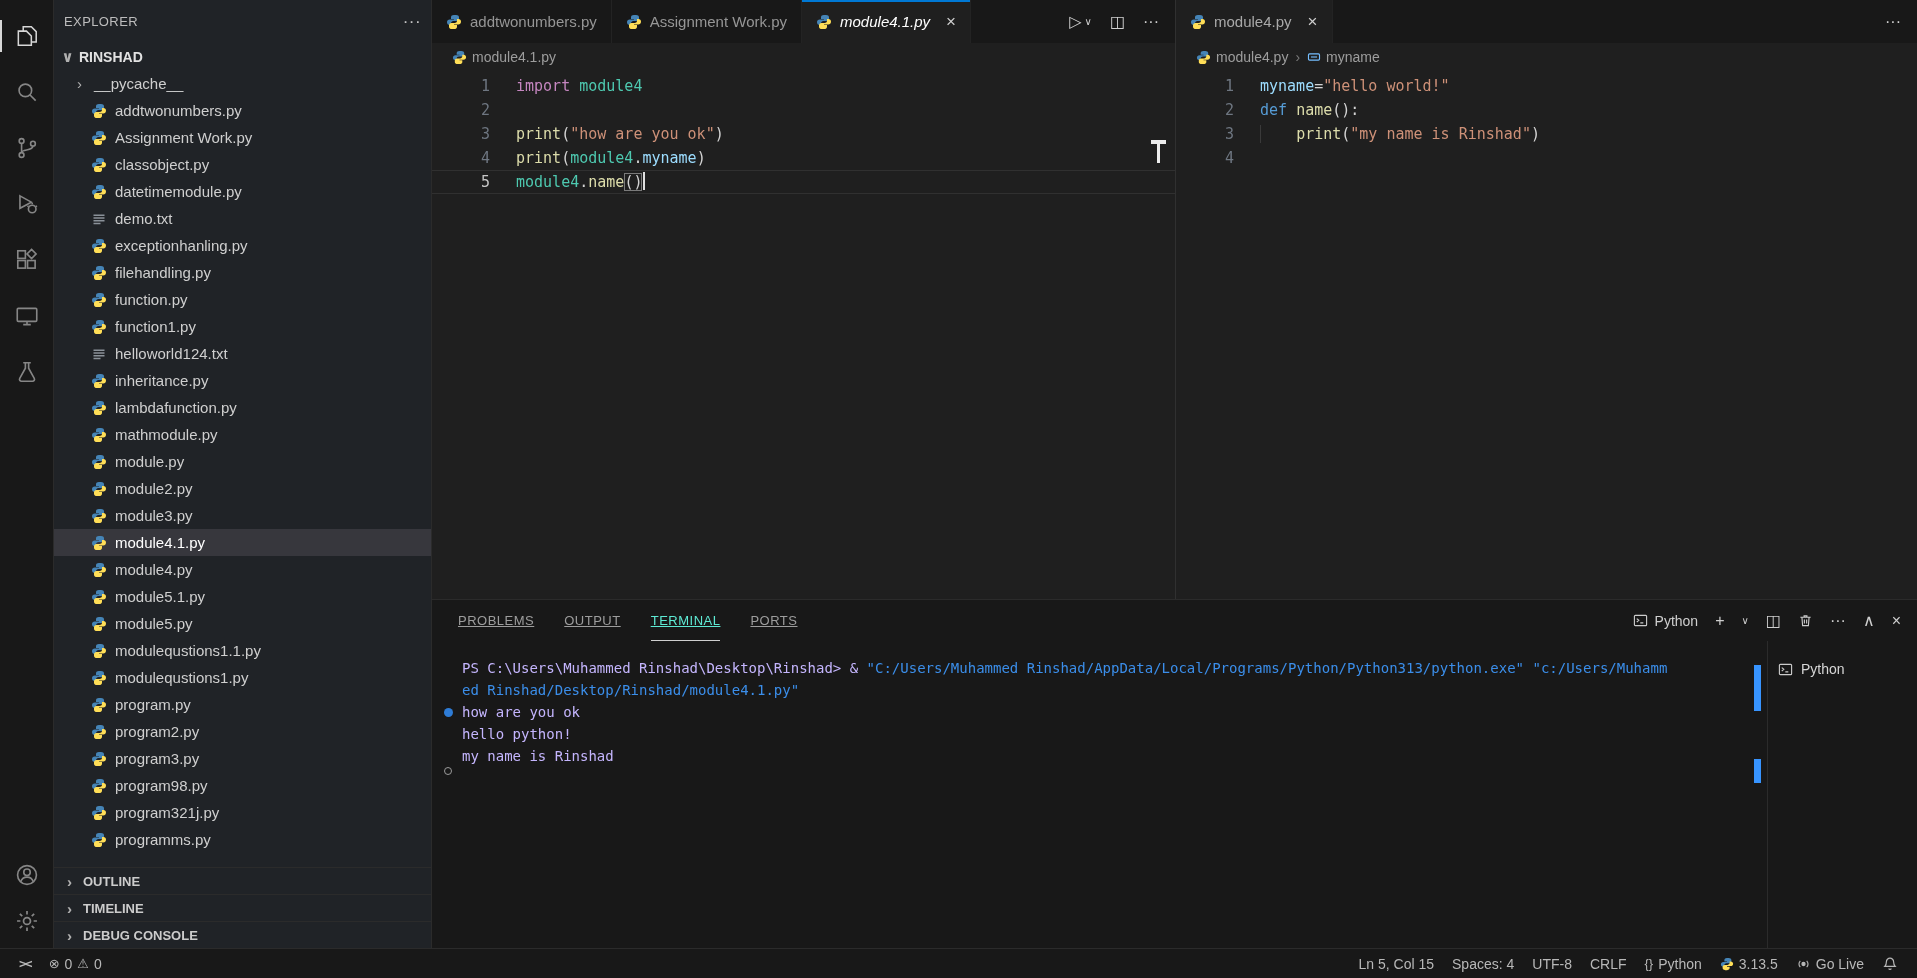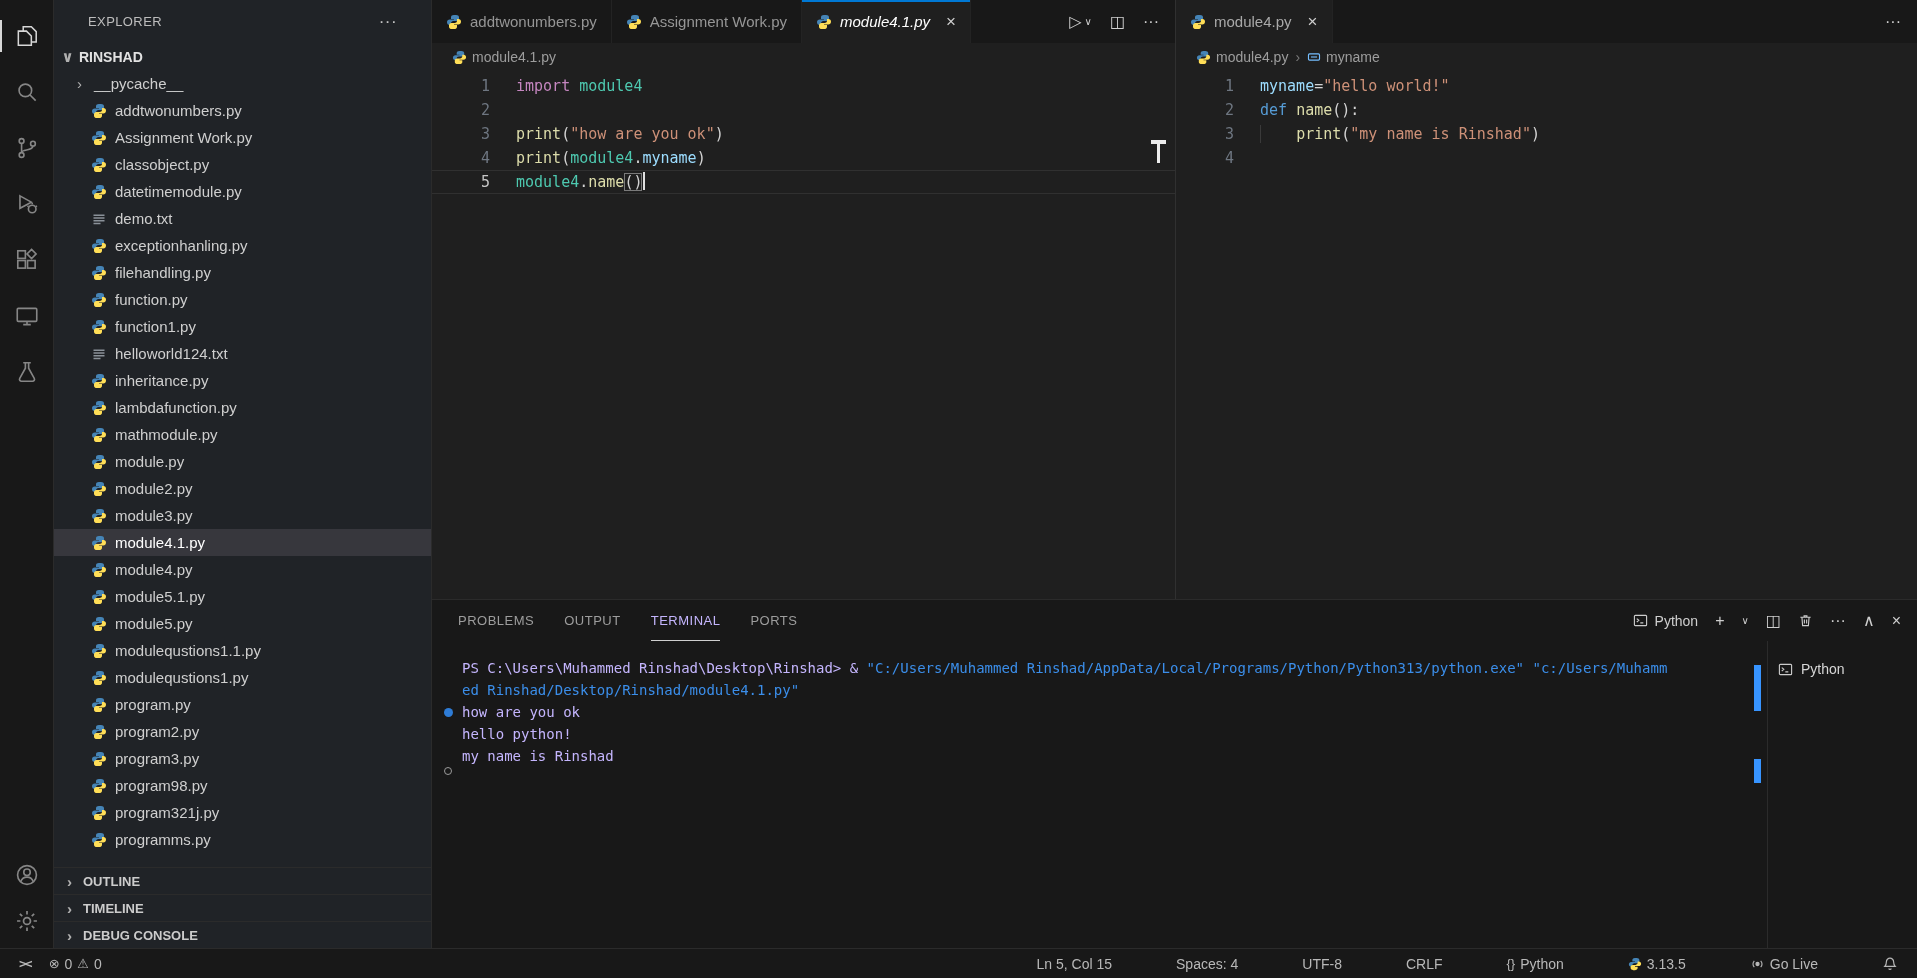--- a/index.html
+++ b/index.html
@@ -10,21 +10,21 @@
 
 .activitybar{width:54px;background:#181818;display:flex;flex-direction:column;align-items:center;padding-top:8px;flex:none;border-right:1px solid #2b2b2b;}
 .ab-item{width:54px;height:56px;display:flex;align-items:center;justify-content:center;color:#868686;position:relative;cursor:pointer;}
 .ab-item.active{color:#d7d7d7;}
 .ab-item.active::before{content:"";position:absolute;left:0;top:12px;bottom:12px;width:2px;background:#d7d7d7;}
 .ab-bottom{margin-top:auto;display:flex;flex-direction:column;align-items:center;padding-bottom:4px;}
 .ab-bottom .ab-item{height:46px;}
 
 
 .sidebar{width:378px;background:#202327;flex:none;display:flex;flex-direction:column;border-right:1px solid #2b2b2b;}
-.sidebar-title{height:43px;flex:none;display:flex;align-items:center;padding:0 34px;font-size:13px;color:#bdbdbd;letter-spacing:.4px;}
+.sidebar-title{height:43px;flex:none;display:flex;align-items:center;padding:0 10px;font-size:13px;color:#bdbdbd;letter-spacing:.4px;}
 .sidebar-title .more{margin-left:auto;font-size:17px;color:#c5c5c5;cursor:pointer;}
 .section-header{height:27px;flex:none;display:flex;align-items:center;gap:5px;padding:0 7px;font-weight:700;font-size:14px;color:#e2e2e2;cursor:pointer;}
 .file-list{flex:1;overflow:hidden;}
 .file-row{height:27px;display:flex;align-items:center;gap:8px;padding-left:37px;font-size:15px;color:#cfcfcf;cursor:pointer;white-space:nowrap;}
 .file-row.folder{padding-left:19px;}
 .file-row.selected{background:#37373d;color:#fff;}
 .ficon{width:16px;height:16px;display:flex;flex:none;}
 .chev{color:#b0b0b0;font-size:15px;width:13px;display:inline-flex;justify-content:center;flex:none;}
 .bottom-sections{flex:none;margin-top:auto;}
 .bottom-section{height:27px;display:flex;align-items:center;gap:7px;padding:0 9px;border-top:1px solid #2b2b2b;font-size:13px;font-weight:700;color:#cccccc;cursor:pointer;}
@@ -61,42 +61,42 @@
 .tok-bm{color:#d4d4d4;box-shadow:inset 0 0 0 1px #7a7a7a;}
 .tok-ind{box-shadow:inset 1px 0 0 #3a3a3a;}
 .caret{display:inline-block;width:2px;height:18px;background:#e0e0e0;vertical-align:-3px;margin-left:1px;}
 .ibeam{position:absolute;right:9px;top:140px;width:15px;height:23px;pointer-events:none;}
 .ibeam::before{content:"";position:absolute;left:0;top:0;width:15px;height:3.5px;background:#ececec;}
 .ibeam::after{content:"";position:absolute;left:5.7px;top:0;width:3.5px;height:23px;background:#ececec;}
 
 
 .panel{height:349px;flex:none;background:#181818;border-top:1px solid #2b2b2b;display:flex;flex-direction:column;}
 .panel-header{height:41px;flex:none;display:flex;align-items:center;padding:0 16px 0 26px;}
-.panel-tab{margin-right:30px;height:100%;display:flex;align-items:center;font-size:13px;letter-spacing:.5px;color:#9d9d9d;border-bottom:1px solid transparent;cursor:pointer;}
-.panel-tab.active{color:#c4b5fd;border-bottom-color:#cfcfcf;}
+.panel-tab{margin-right:30px;height:100%;display:flex;align-items:center;font-size:13px;letter-spacing:.5px;color:#9d9d9d;border-bottom:1px solid transparent;cursor:pointer;text-decoration:underline;}
+.panel-tab.active{color:#5eead4;border-bottom-color:#cfcfcf;}
 .panel-actions{margin-left:auto;display:flex;align-items:center;gap:17px;color:#cfcfcf;font-size:16px;}
 .pa-profile{display:flex;align-items:center;gap:7px;font-size:14px;cursor:pointer;}
 .pa-btn{cursor:pointer;display:flex;align-items:center;}
 .panel-body{flex:1;display:flex;min-height:0;}
 .terminal{flex:1;position:relative;padding:16px 0 0 12px;font-family:"DejaVu Sans Mono","Liberation Mono",monospace;font-size:14px;line-height:22px;overflow:hidden;}
 .term-line{display:flex;white-space:pre;}
 .term-deco{width:18px;flex:none;display:flex;align-items:center;}
 .deco-filled{width:9px;height:9px;border-radius:50%;background:#2e7cd6;}
 .deco-hollow{width:8px;height:8px;border-radius:50%;border:1.5px solid #9a9a9a;}
 .tp{color:#c4b5fd}.tb{color:#3b8eea}
 .tmark{position:absolute;right:6px;width:7px;background:#3794ff;}
 .tmark1{top:24px;height:46px;}
 .tmark2{top:118px;height:24px;}
 .terminal-side{width:150px;flex:none;border-left:1px solid #2b2b2b;padding-top:14px;background:#181818;}
 .tlist-item{height:28px;display:flex;align-items:center;gap:8px;padding:0 10px;color:#d6d6d6;font-size:14px;cursor:pointer;}
 
 
 .statusbar{height:30px;display:flex;align-items:center;background:#181818;border-top:1px solid #2b2b2b;padding:0 10px;font-size:14px;color:#b8b8b8;}
 .sb-item{display:flex;align-items:center;gap:5px;padding:0 9px;height:100%;cursor:pointer;white-space:nowrap;}
-.sb-right{margin-left:auto;display:flex;align-items:center;gap:46px;}
+.sb-right{margin-left:auto;display:flex;align-items:center;}
 .sb-ico{font-size:13px;display:inline-flex;align-items:center;}
 .remote-glyph{font-family:"DejaVu Sans Mono",monospace;letter-spacing:-2px;font-size:13px;font-weight:700;}
 svg{display:block;}
 </style>
 </head>
 <body>
 
 <div id="app">
 
   <div class="activitybar">

